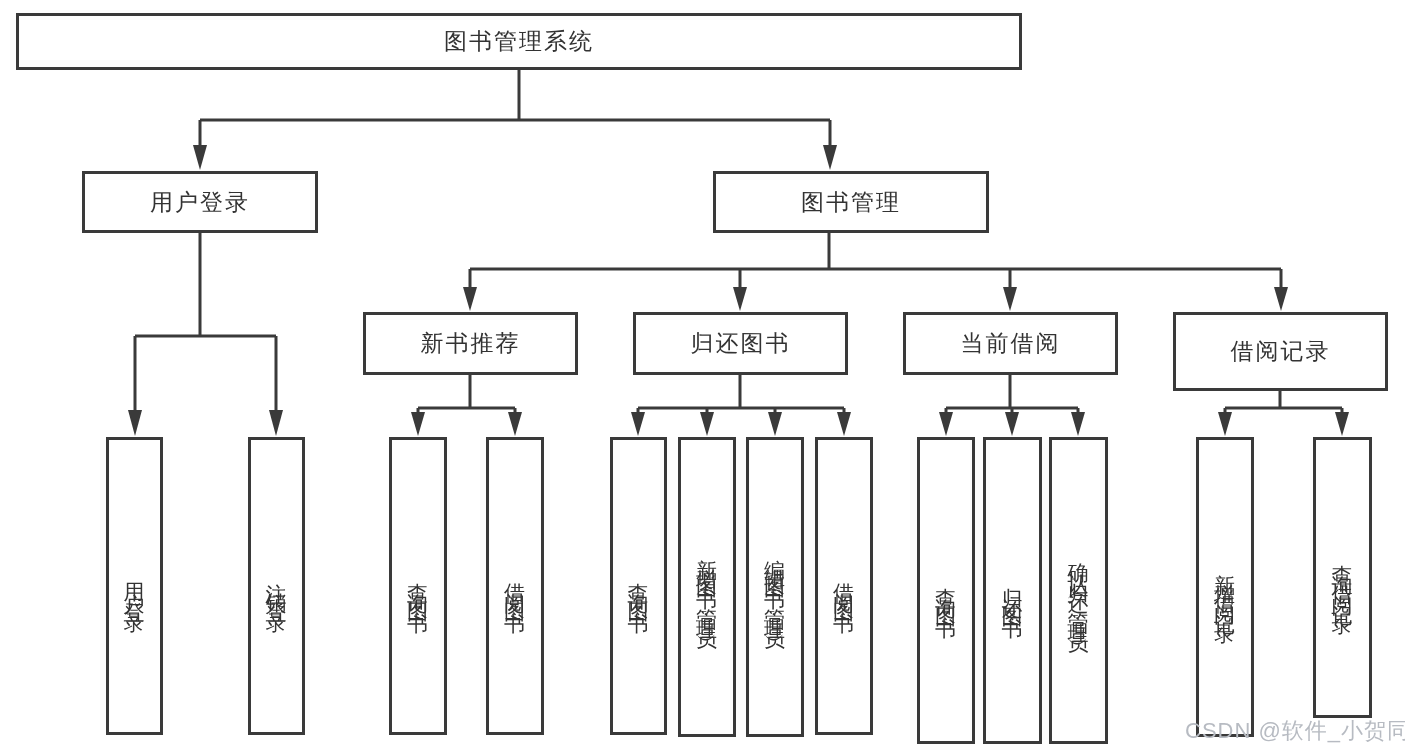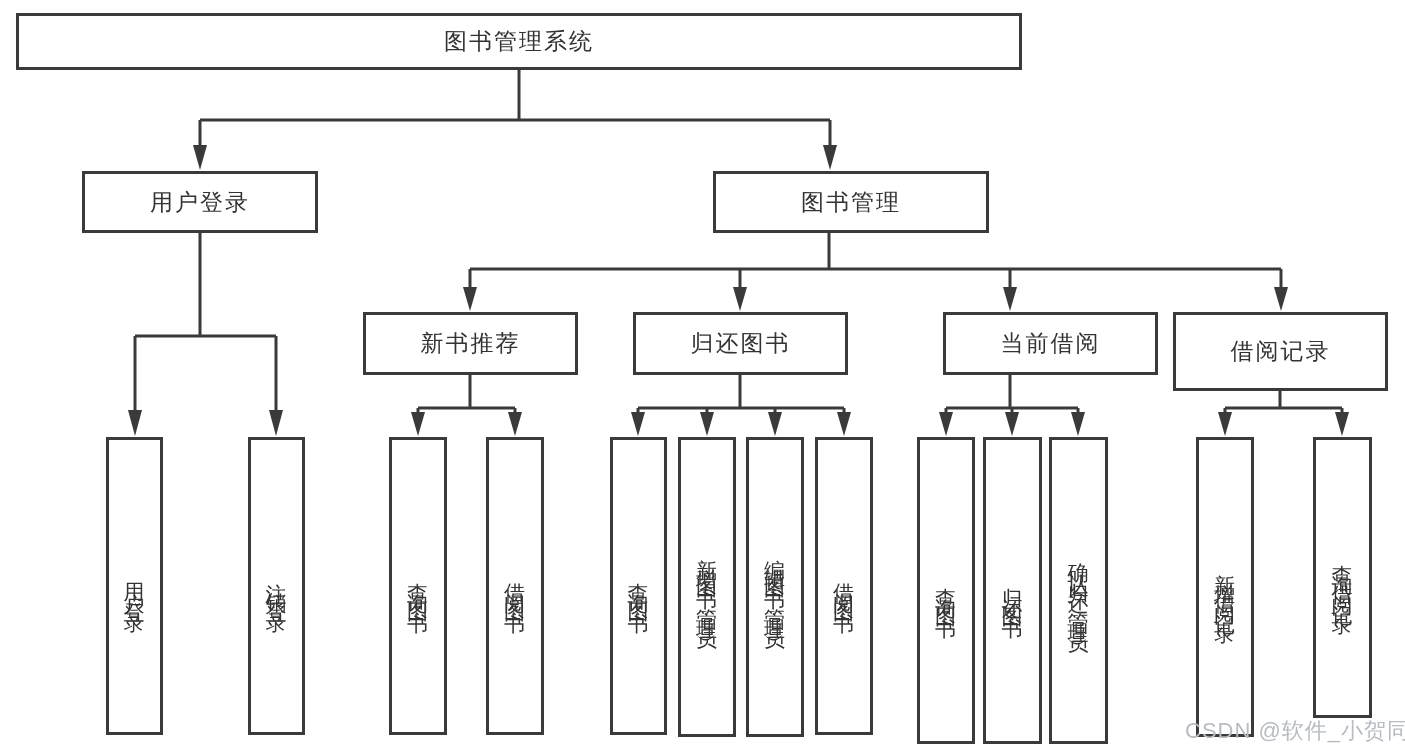--- a/index.html
+++ b/index.html
@@ -49,21 +49,21 @@
     letter-spacing: 10px;
     line-height: 1;
     white-space: nowrap;
   }
   
   .n-root   { left: 16px;   top: 13px;  width: 1006px; height: 57px; }
   .n-login  { left: 82px;   top: 171px; width: 236px;  height: 62px; }
   .n-mgmt   { left: 713px;  top: 171px; width: 276px;  height: 62px; }
   .n-l2-0   { left: 363px;  top: 312px; width: 215px;  height: 63px; }
   .n-l2-1   { left: 633px;  top: 312px; width: 215px;  height: 63px; }
-  .n-l2-2   { left: 903px;  top: 312px; width: 215px;  height: 63px; margin-left: 40px; }
+  .n-l2-2   { left: 903px;  top: 312px; width: 215px;  height: 63px; }
   .n-l2-3   { left: 1173px; top: 312px; width: 215px;  height: 79px; }
   .leaf     { top: 437px; width: 58px; height: 298px; }
   .g1-0 { left: 106px;  width: 57px; }
   .g1-1 { left: 248px;  width: 57px; }
   .g2-0 { left: 389px; }
   .g2-1 { left: 486px; }
   .g3-0 { left: 610px;  width: 57px; }
   .g3-1 { left: 678px;  height: 300px; }
   .g3-2 { left: 746px;  height: 300px; }
   .g3-3 { left: 815px; }

